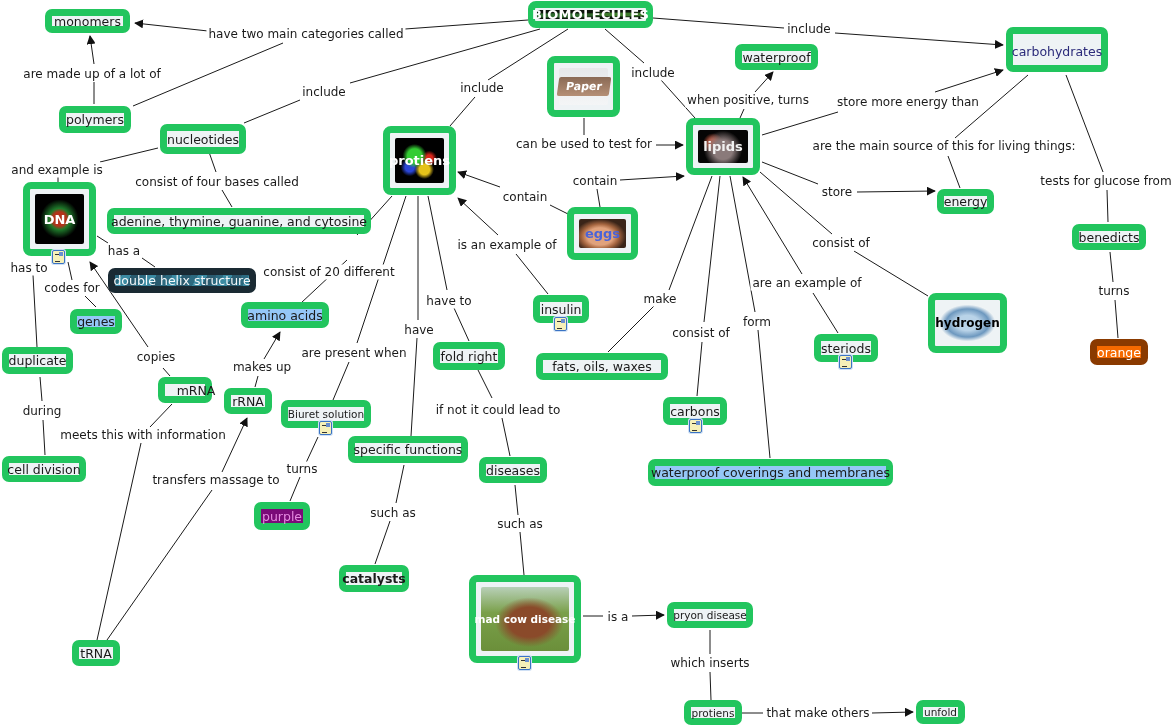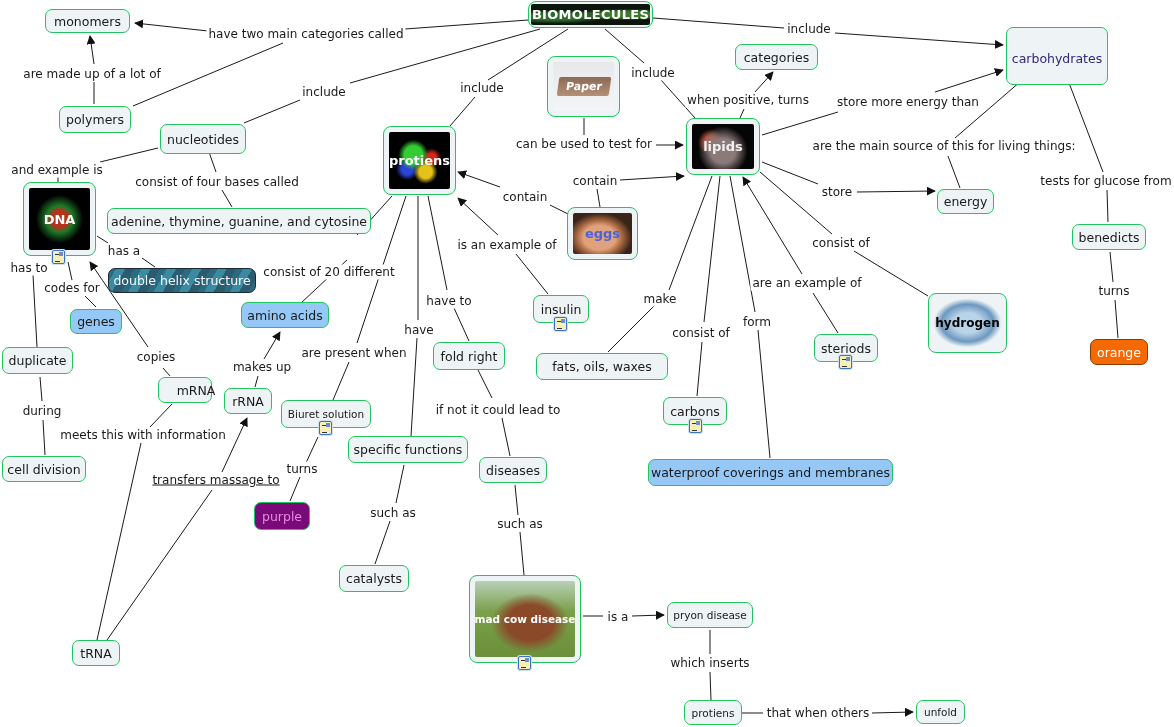--- a/index.html
+++ b/index.html
@@ -1,20 +1,20 @@
 <!DOCTYPE html>
 <html><head>
 <meta charset="utf-8">
 <style>
   html, body { margin: 0; padding: 0; background: #ffffff; }
   body { width: 1174px; height: 727px; position: relative; overflow: hidden;
          font-family: "DejaVu Sans", "Liberation Sans", sans-serif; color: #1a1a1a; }
   #edges { position: absolute; left: 0; top: 0; width: 1174px; height: 727px; }
   #edges line { stroke: #1a1a1a; stroke-width: 1; }
-  .node { position: absolute; box-sizing: border-box; border: 1px solid #22c55e; border-radius: 7px;
+  .node { position: absolute; box-sizing: border-box; border: 7px solid #22c55e; border-radius: 7px;
           background: #eef3f5; font-size: 12.5px; display: flex; align-items: center; justify-content: center;
           white-space: nowrap; padding: 0 9px; cursor: pointer; }
   .node.small { font-size: 10.5px; }
   .node.blue { background: #95c7f7; }
   .node.purple { background: #7a0a78; color: #e58ae0; }
   .node.orange { background: #f56a00; color: #ffffff; border-color: #8a3a00; }
   .node.carb { color: #2b2b7a; font-size: 12.5px; }
   .node.helix { color: #f4f8fa; border-color: #1a2a33;
        background: repeating-linear-gradient(120deg, #2c6a80 0 6px, #3b8aa2 6px 14px, #2a5b6f 14px 22px); }
   .node.img { padding: 5px; background: #eef3f5; border-radius: 8px; }
@@ -243,21 +243,21 @@
 <div class="node small" style="left:281px;top:400px;width:90px;height:28px;">
     <span>Biuret solution</span>
   </div>
 <span class="doc-icon" style="left:319px;top:421px;"></span>
 <div class="node purple" style="left:254px;top:502px;width:56px;height:28px;">
     <span>purple</span>
   </div>
 <div class="node" style="left:348px;top:436px;width:120px;height:27px;">
     <span>specific functions</span>
   </div>
-<div class="node" style="left:339px;top:565px;width:70px;height:27px;">
+<div class="node" style="left:339px;top:565px;width:70px;height:27px;font-weight:bold;">
     <span>catalysts</span>
   </div>
 <div class="node" style="left:433px;top:342px;width:72px;height:28px;">
     <span>fold right</span>
   </div>
 <div class="node" style="left:479px;top:457px;width:68px;height:26px;">
     <span>diseases</span>
   </div>
 
 <div class="node img" style="left:469px;top:575px;width:112px;height:88px;">
@@ -285,21 +285,21 @@
 </div>
 <div class="node" style="left:533px;top:295px;width:56px;height:28px;">
     <span>insulin</span>
   </div>
 <span class="doc-icon" style="left:554px;top:317px;"></span>
 
 <div class="node img" style="left:686px;top:118px;width:74px;height:57px;">
   <div class="pic pic-lipids">lipids</div>
 </div>
 <div class="node" style="left:735px;top:44px;width:83px;height:26px;">
-    <span>categories</span>
+    <span>waterproof</span>
   </div>
 <div class="node" style="left:536px;top:353px;width:132px;height:27px;">
     <span>fats, oils, waxes</span>
   </div>
 <div class="node" style="left:663px;top:397px;width:64px;height:28px;">
     <span>carbons</span>
   </div>
 <span class="doc-icon" style="left:689px;top:419px;"></span>
 <div class="node blue" style="left:648px;top:459px;width:245px;height:27px;">
     <span>waterproof coverings and membranes</span>
@@ -308,21 +308,21 @@
     <span>steriods</span>
   </div>
 <span class="doc-icon" style="left:839px;top:355px;"></span>
 
 <div class="node img" style="left:928px;top:293px;width:79px;height:60px;">
   <div class="pic pic-hydrogen">hydrogen</div>
 </div>
 <div class="node" style="left:937px;top:189px;width:57px;height:25px;">
     <span>energy</span>
   </div>
-<div class="node carb" style="left:1006px;top:27px;width:102px;height:58px;padding-top:4px;text-align:center;">
+<div class="node carb" style="left:1006px;top:27px;width:102px;height:45px;padding-top:4px;text-align:center;">
     <span>carbohydrates</span>
   </div>
 <div class="node" style="left:1072px;top:224px;width:74px;height:26px;">
     <span>benedicts</span>
   </div>
 <div class="node orange" style="left:1090px;top:339px;width:58px;height:26px;">
     <span>orange</span>
   </div>
 
 <span class="label" style="left:306px;top:34px;">have two main categories called</span>
@@ -333,32 +333,32 @@
 <span class="label" style="left:809px;top:29px;">include</span>
 <span class="label" style="left:57px;top:170px;">and example is</span>
 <span class="label" style="left:217px;top:182px;">consist of four bases called</span>
 <span class="label" style="left:124px;top:251px;">has a</span>
 <span class="label" style="left:29px;top:268px;">has to</span>
 <span class="label" style="left:72px;top:288px;">codes for</span>
 <span class="label" style="left:42px;top:411px;">during</span>
 <span class="label" style="left:156px;top:357px;">copies</span>
 <span class="label" style="left:143px;top:435px;">meets this with information</span>
 <span class="label" style="left:262px;top:367px;">makes up</span>
-<span class="label" style="left:216px;top:480px;text-decoration:underline;">transfers massage to</span>
+<span class="label" style="left:216px;top:480px;">transfers massage to</span>
 <span class="label" style="left:329px;top:272px;">consist of 20 different</span>
 <span class="label" style="left:354px;top:353px;">are present when</span>
 <span class="label" style="left:302px;top:469px;">turns</span>
 <span class="label" style="left:419px;top:330px;">have</span>
 <span class="label" style="left:449px;top:301px;">have to</span>
 <span class="label" style="left:393px;top:513px;">such as</span>
 <span class="label" style="left:498px;top:410px;">if not it could lead to</span>
 <span class="label" style="left:520px;top:524px;">such as</span>
 <span class="label" style="left:618px;top:617px;">is a</span>
 <span class="label" style="left:710px;top:663px;">which inserts</span>
-<span class="label" style="left:818px;top:713px;">that when others</span>
+<span class="label" style="left:818px;top:713px;">that make others</span>
 <span class="label" style="left:525px;top:197px;">contain</span>
 <span class="label" style="left:595px;top:181px;">contain</span>
 <span class="label" style="left:507px;top:245px;text-align:center;">is an example of</span>
 <span class="label" style="left:584px;top:144px;">can be used to test for</span>
 <span class="label" style="left:748px;top:100px;">when positive, turns</span>
 <span class="label" style="left:908px;top:102px;">store more energy than</span>
 <span class="label" style="left:944px;top:146px;">are the main source of this for living things:</span>
 <span class="label" style="left:837px;top:192px;">store</span>
 <span class="label" style="left:841px;top:243px;">consist of</span>
 <span class="label" style="left:807px;top:283px;">are an example of</span>

